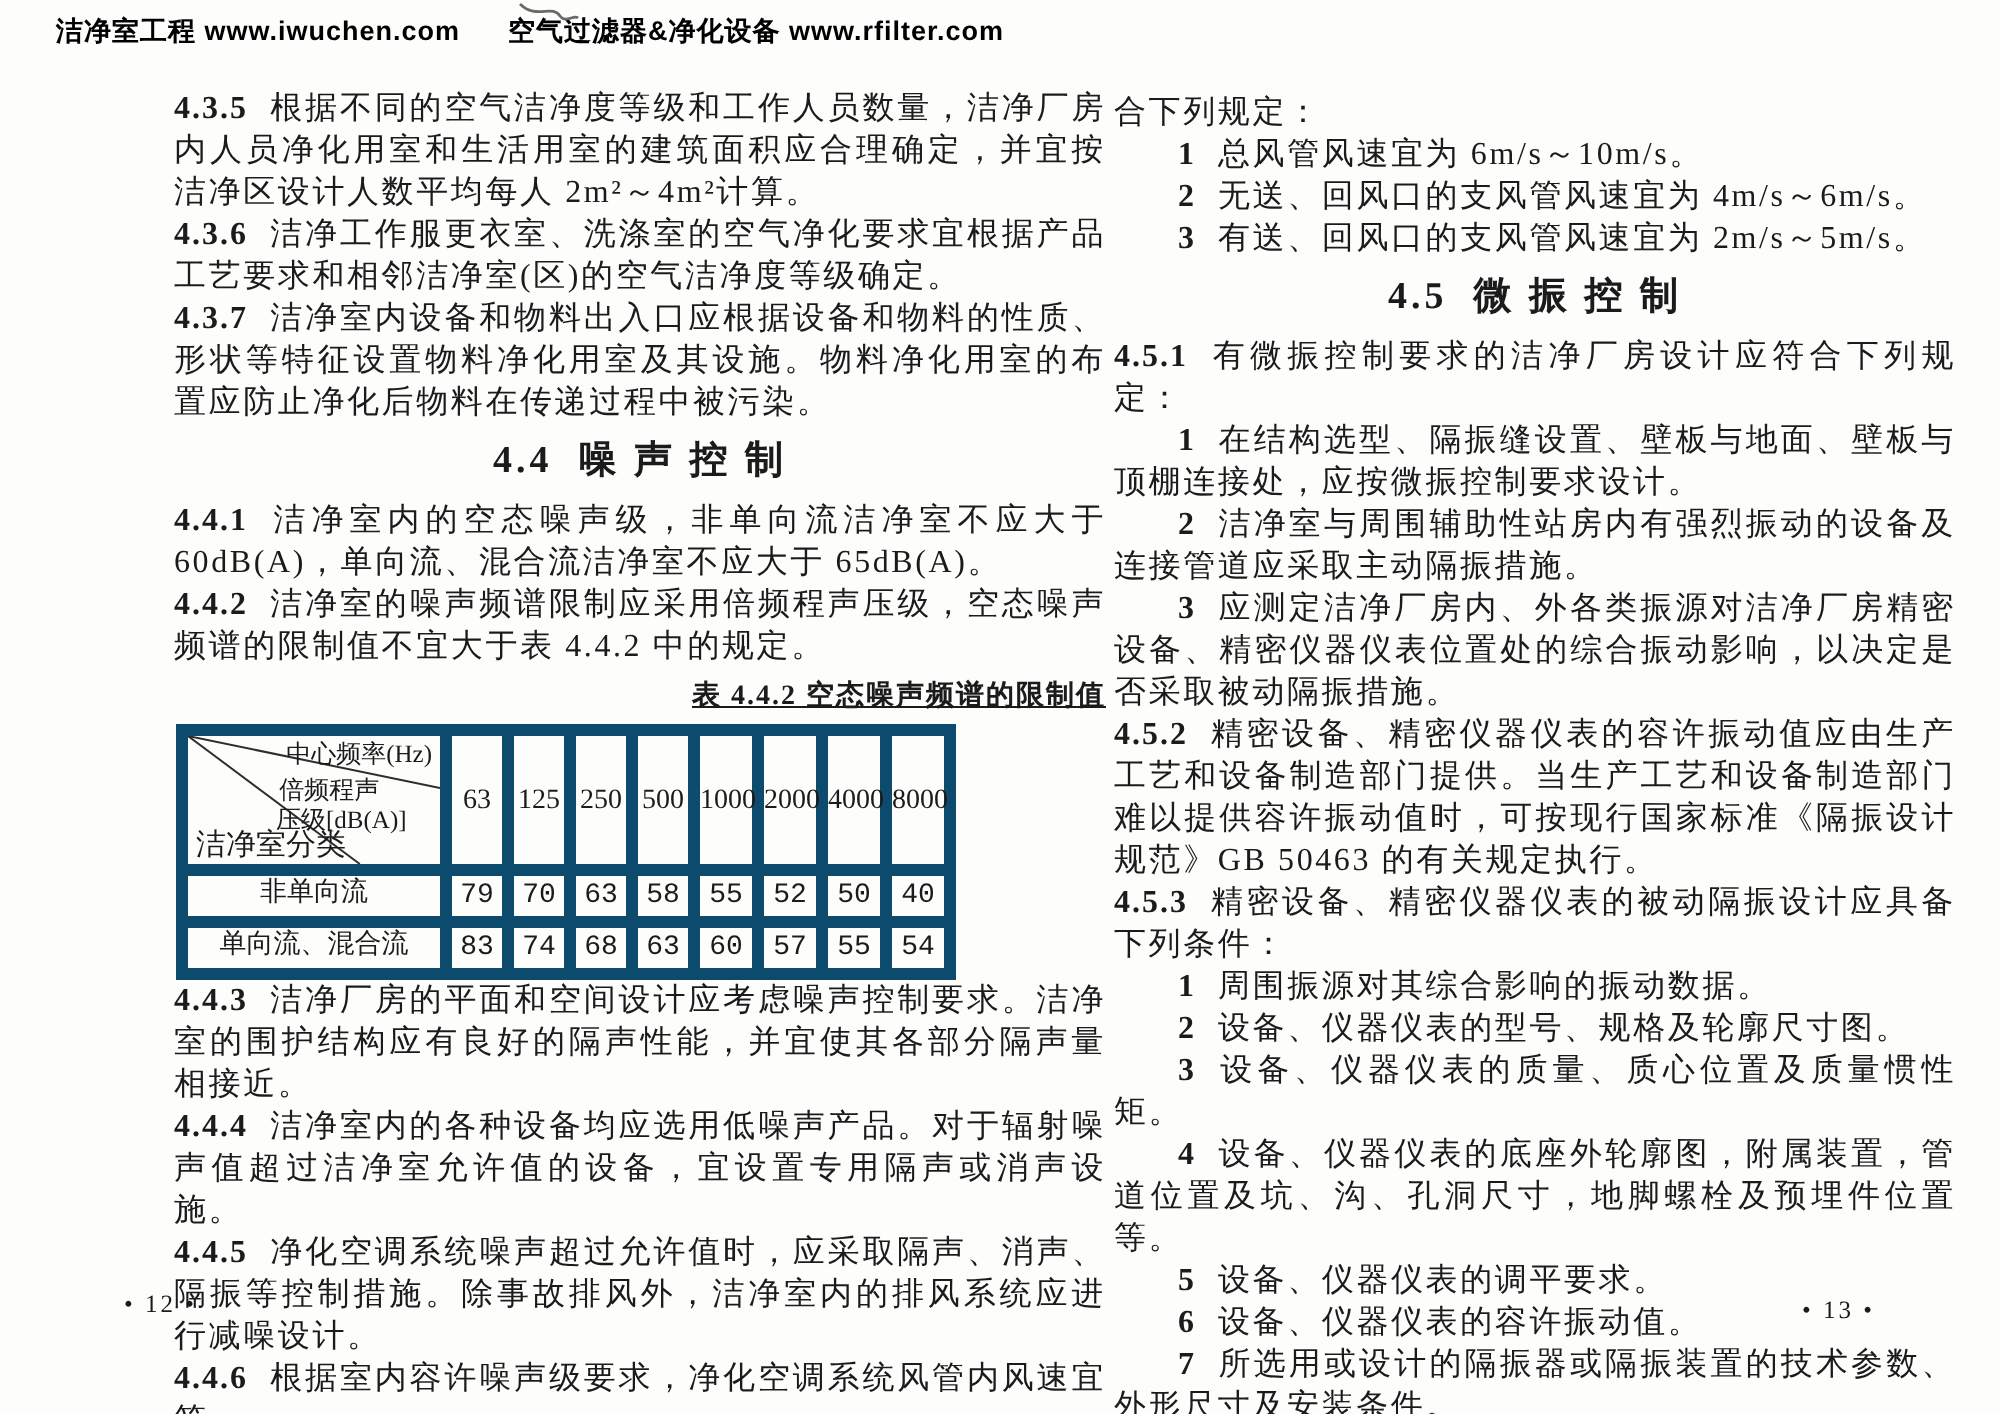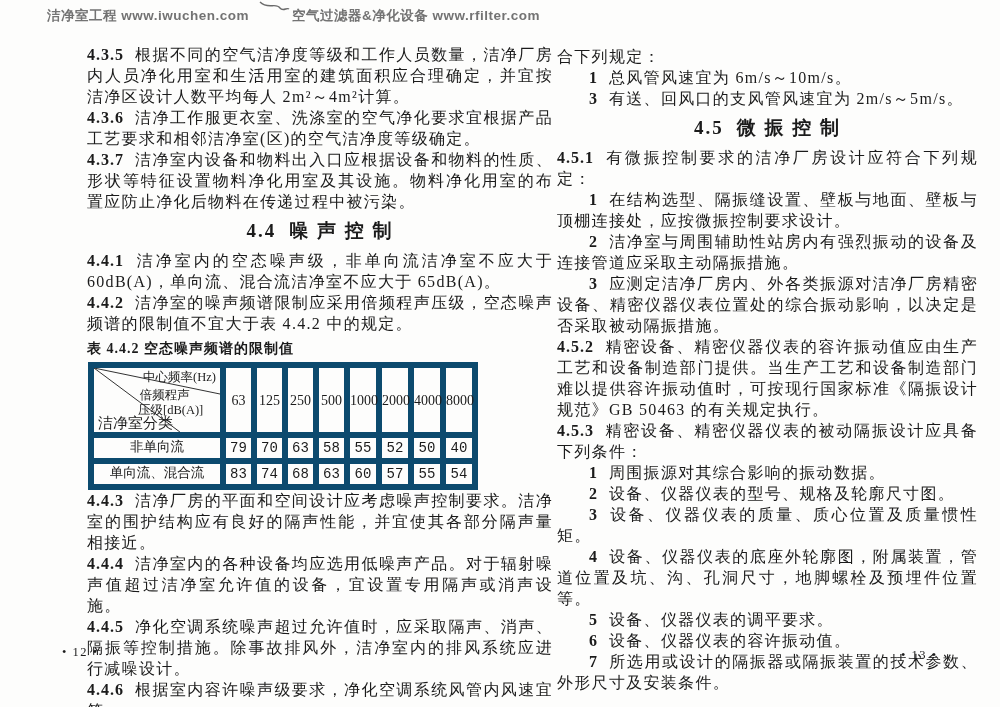--- a/index.html
+++ b/index.html
@@ -5,32 +5,32 @@
   html,body{margin:0;padding:0;}
   body{
     width:1000px;height:707px;position:relative;background:#fdfdfc;
     font-family:"Liberation Serif", serif;color:#1b1b1b;overflow:hidden;
   }
   
   .site-header{
     position:absolute;top:7px;left:28px;white-space:nowrap;
     font-family:"Liberation Sans", sans-serif;font-weight:bold;font-size:13.5px;
   }
-  .hlink{color:#737373;text-decoration:none;margin-right:24px;letter-spacing:0.5px;cursor:pointer;margin-left:19px;}
+  .hlink{color:#000000;text-decoration:none;margin-right:24px;letter-spacing:0.5px;cursor:pointer;}
   .artifact{position:absolute;left:256px;top:0;}
   
   .col{position:absolute;text-align:justify;font-size:16px;line-height:21px;letter-spacing:1.3px;}
   .col-left{left:55px;top:44px;width:466px;margin-left:32px;}
   .col-right{left:557px;top:46px;width:421px;}
   p.para{margin:0;}
   p.sub{margin:0;text-indent:2em;}
   .num{font-weight:bold;margin-right:11px;letter-spacing:1px;}
   .heading{text-align:center;font-weight:bold;font-size:19px;margin:8px 0 9px;letter-spacing:2px;}
   .heading .hnum{margin-right:13px;}
-  .tbl-caption{text-align:left;font-weight:bold;font-size:14px;line-height:18px;margin:6px 0 4px;letter-spacing:1px;}
+  .tbl-caption{text-align:right;font-weight:bold;font-size:14px;line-height:18px;margin:6px 0 4px;letter-spacing:1px;text-decoration:underline;}
   
   table.noise{border-collapse:collapse;table-layout:fixed;width:384px;margin-left:1px;border:1.5px solid #2d2d2d;}
   table.noise td{border:6px solid #0c4a6e;text-align:center;font-size:14px;padding:0;letter-spacing:0;line-height:19px;vertical-align:middle;}
   td.corner{position:relative;height:64px;text-align:left;}
   td.corner svg{position:absolute;left:0;top:0;width:100%;height:100%;}
   .lbl-top{position:absolute;top:2px;right:4px;font-size:12.5px;line-height:14px;}
   .lbl-mid{position:absolute;top:20px;left:32px;font-size:12.5px;line-height:15px;}
   .lbl-mid .l2{margin-left:12px;}
   .lbl-bottom{position:absolute;bottom:2px;left:4px;font-size:15px;line-height:14px;}
   tr.datarow td{height:20px;line-height:20px;font-family:Liberation Mono, monospace;}
@@ -124,20 +124,21 @@
 
   <p class="para"><span class="num">4.4.3</span><span>洁净厂房的平面和空间设计应考虑噪声控制要求。洁净室的围护结构应有良好的隔声性能，并宜使其各部分隔声量相接近。</span></p>
   <p class="para"><span class="num">4.4.4</span><span>洁净室内的各种设备均应选用低噪声产品。对于辐射噪声值超过洁净室允许值的设备，宜设置专用隔声或消声设施。</span></p>
   <p class="para"><span class="num">4.4.5</span><span>净化空调系统噪声超过允许值时，应采取隔声、消声、隔振等控制措施。除事故排风外，洁净室内的排风系统应进行减噪设计。</span></p>
   <p class="para"><span class="num">4.4.6</span><span>根据室内容许噪声级要求，净化空调系统风管内风速宜符</span></p>
 </div>
 
 <div class="col col-right">
   <p class="para"><span>合下列规定：</span></p>
   <p class="sub"><span class="num">1</span><span>总风管风速宜为 6m/s～10m/s。</span></p>
+  <p class="sub"><span class="num">2</span><span>无送、回风口的支风管风速宜为 4m/s～6m/s。</span></p>
   <p class="sub"><span class="num">3</span><span>有送、回风口的支风管风速宜为 2m/s～5m/s。</span></p>
 
   <h2 class="heading"><span class="hnum">4.5</span><span>微 振 控 制</span></h2>
 
   <p class="para"><span class="num">4.5.1</span><span>有微振控制要求的洁净厂房设计应符合下列规定：</span></p>
   <p class="sub"><span class="num">1</span><span>在结构选型、隔振缝设置、壁板与地面、壁板与顶棚连接处，应按微振控制要求设计。</span></p>
   <p class="sub"><span class="num">2</span><span>洁净室与周围辅助性站房内有强烈振动的设备及连接管道应采取主动隔振措施。</span></p>
   <p class="sub"><span class="num">3</span><span>应测定洁净厂房内、外各类振源对洁净厂房精密设备、精密仪器仪表位置处的综合振动影响，以决定是否采取被动隔振措施。</span></p>
 
   <p class="para"><span class="num">4.5.2</span><span>精密设备、精密仪器仪表的容许振动值应由生产工艺和设备制造部门提供。当生产工艺和设备制造部门难以提供容许振动值时，可按现行国家标准《隔振设计规范》GB 50463 的有关规定执行。</span></p>

